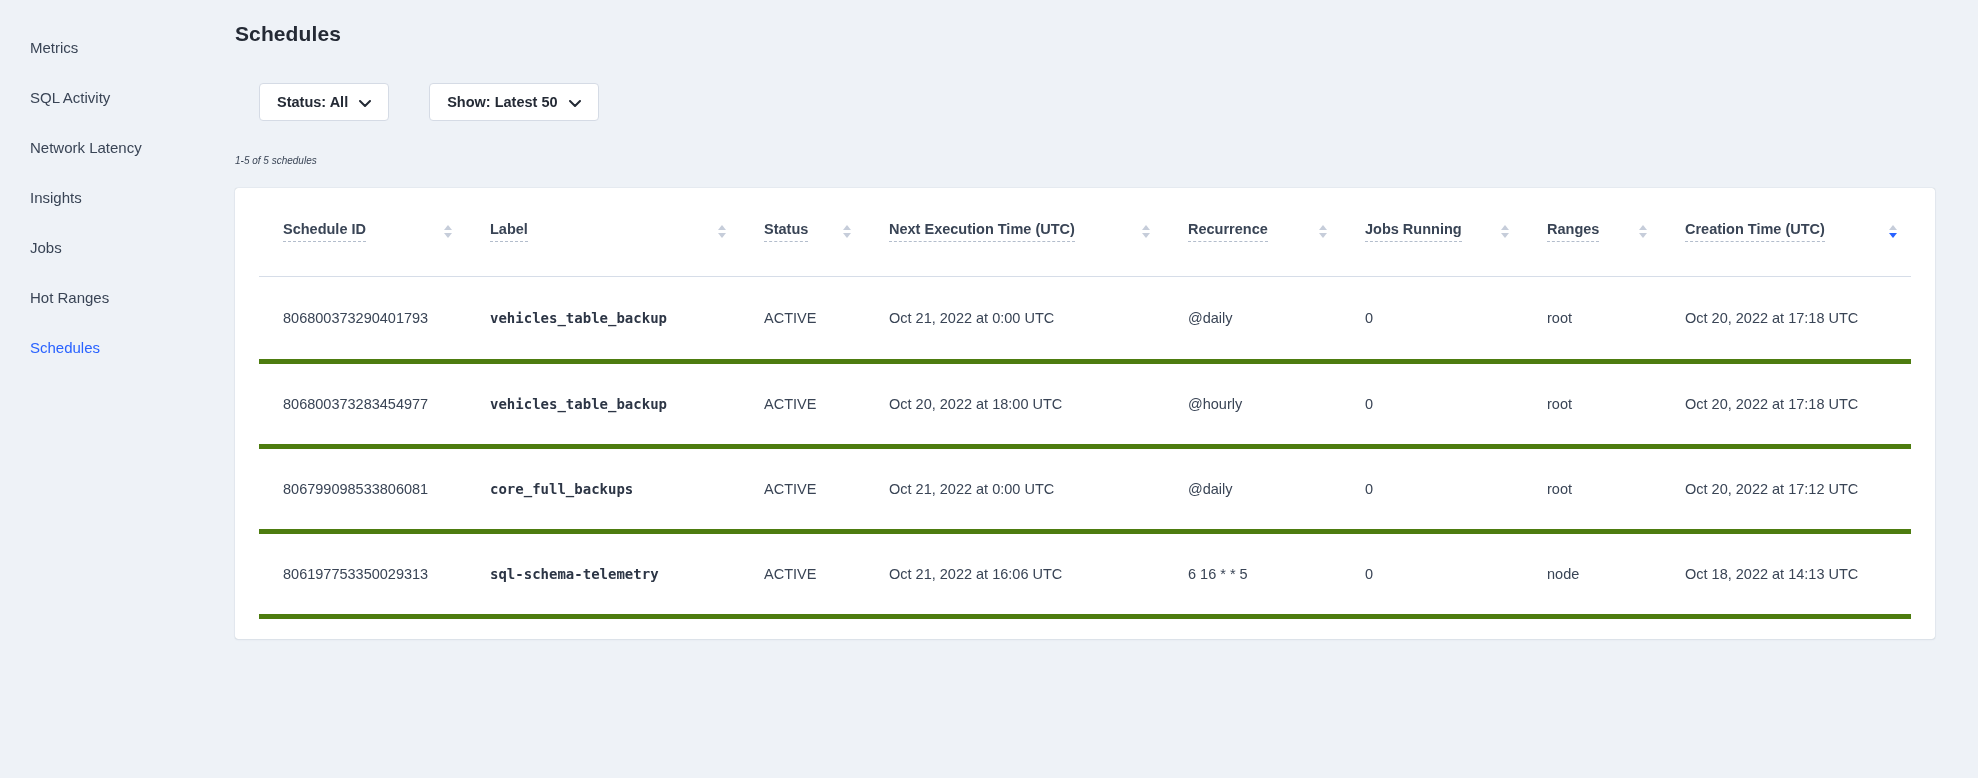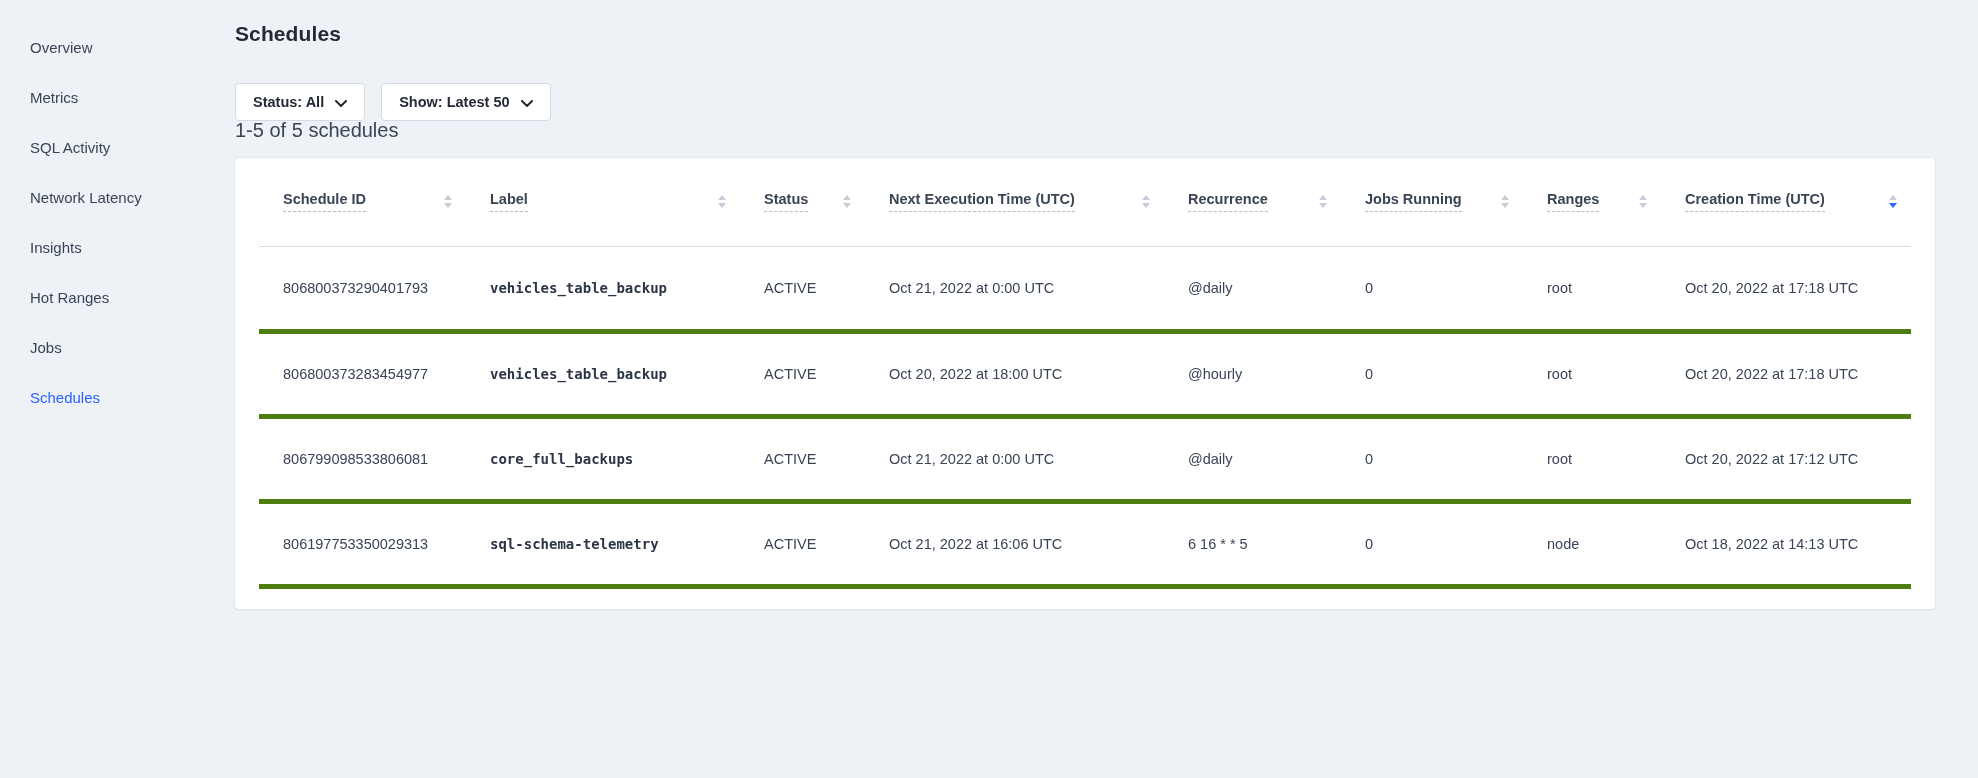--- a/index.html
+++ b/index.html
@@ -27,25 +27,25 @@
   h1.page-title {
     margin:20px 0 0; font-size:21px; line-height:28px;
     font-weight:700; color:#242a35; letter-spacing:.1px;
   }
   .filters { display:flex; gap:16px; margin-top:35px; }
   .dropdown {
     height:38px; background:#fff;
     border:1px solid #d5dbe5; border-radius:4px;
     display:inline-flex; align-items:center; gap:11px;
     padding:0 17px; font-size:14.5px; font-weight:700;
-    color:#242a35; cursor:pointer; white-space:nowrap;
+    color:#242a35; cursor:pointer; white-space:nowrap;margin-left:24px;
   }
   .chevron { display:inline-flex; margin-top:2px; }
 
-  .count { font-size:20px; line-height:19px; color:#394455; }
+  .count { margin-top:30px; font-size:10px; line-height:19px; color:#394455;font-style:italic; }
 
   
   .card {
     margin-top:18px; background:#fff; border-radius:3px;
     box-shadow:0 0 1px rgba(67,90,111,.45), 0 1px 2px rgba(67,90,111,.08);
     padding:0 24px 20px;
   }
   table { width:100%; border-collapse:collapse; table-layout:fixed; }
   thead th {
     height:88px; text-align:center; vertical-align:middle;
@@ -72,27 +72,26 @@
     font-family:"DejaVu Sans Mono","Liberation Mono",monospace;
     font-size:14px; font-weight:700; color:#2c3545;
   }
 </style>
 </head>
 <body>
 
 <div class="layout">
 
   <nav class="sidebar">
-      <div class="sidebar-item">Overview</div>
       <div class="sidebar-item">Metrics</div>
       <div class="sidebar-item">SQL Activity</div>
       <div class="sidebar-item">Network Latency</div>
       <div class="sidebar-item">Insights</div>
+      <div class="sidebar-item">Jobs</div>
       <div class="sidebar-item">Hot Ranges</div>
-      <div class="sidebar-item">Jobs</div>
       <div class="sidebar-item active">Schedules</div>
     </nav>
 
   <main>
     <h1 class="page-title">Schedules</h1>
 
     <div class="filters">
       <button class="dropdown">
         <span>Status: All</span>
         <span class="chevron">

